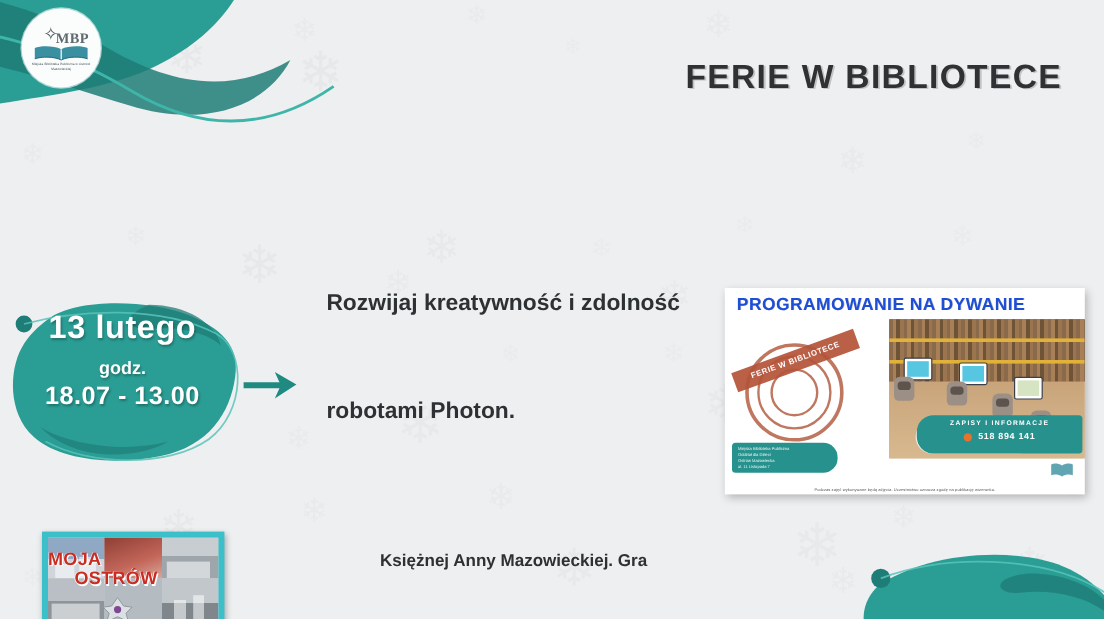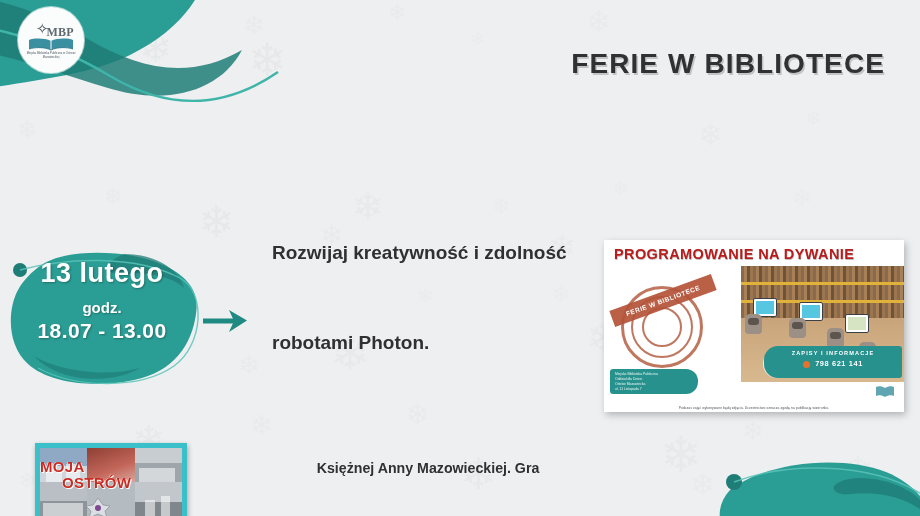--- a/index.html
+++ b/index.html
@@ -209,21 +209,21 @@
     background: #ffffff;
     z-index: 5;
     box-shadow: 2px 3px 7px rgba(0,0,0,.25);
     overflow: hidden;
   }
   .promo-title {
     position: absolute;
     top: 6px; left: 10px; right: 6px;
     font-size: 14.5px;
     font-weight: 700;
-    color: #b91c1c;
+    color: #1d4ed8;
     letter-spacing: .4px;
     white-space: nowrap;
     text-shadow: .5px .5px 0 rgba(0,0,0,.25);
   }
   .promo-photo {
     position: absolute;
     right: 0; top: 26px;
     width: 163px; height: 116px;
     overflow: hidden;
     background: #c9a479;
@@ -561,21 +561,21 @@
     <div class="promo-addr">
         <div>Miejska Biblioteka Publiczna</div>
         <div>Oddział dla Dzieci</div>
         <div>Ostrów Mazowiecka</div>
         <div>ul. 11 Listopada 7</div>
       </div>
 
     <div class="promo-contact">
       <div class="lbl">ZAPISY  I  INFORMACJE</div>
       <div class="num">
-        <span class="dot"></span><span>798 621 141</span>
+        <span class="dot"></span><span>518 894 141</span>
       </div>
     </div>
 
     <svg class="promo-logo2" viewBox="0 0 20 16">
       <path d="M10 4 C7 2 3 2 1 3 L1 12 C3 11 7 11 10 13 C13 11 17 11 19 12 L19 3 C17 2 13 2 10 4 Z" fill="#3a8fa0"></path>
     </svg>
 
     <div class="promo-foot">Podczas zajęć wykonywane będą zdjęcia. Uczestnictwo oznacza zgodę na publikację wizerunku.</div>
   </div>
 

